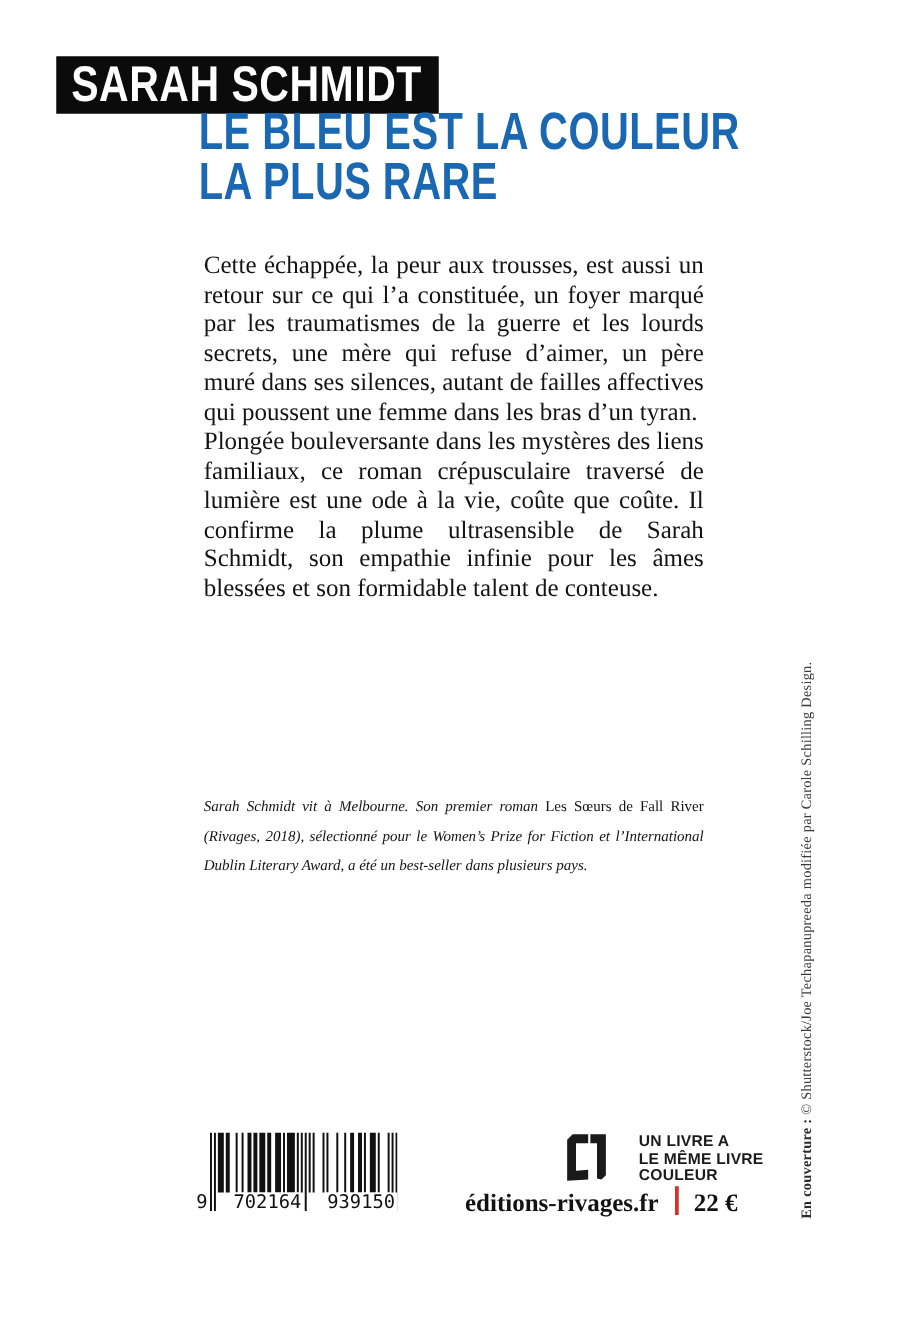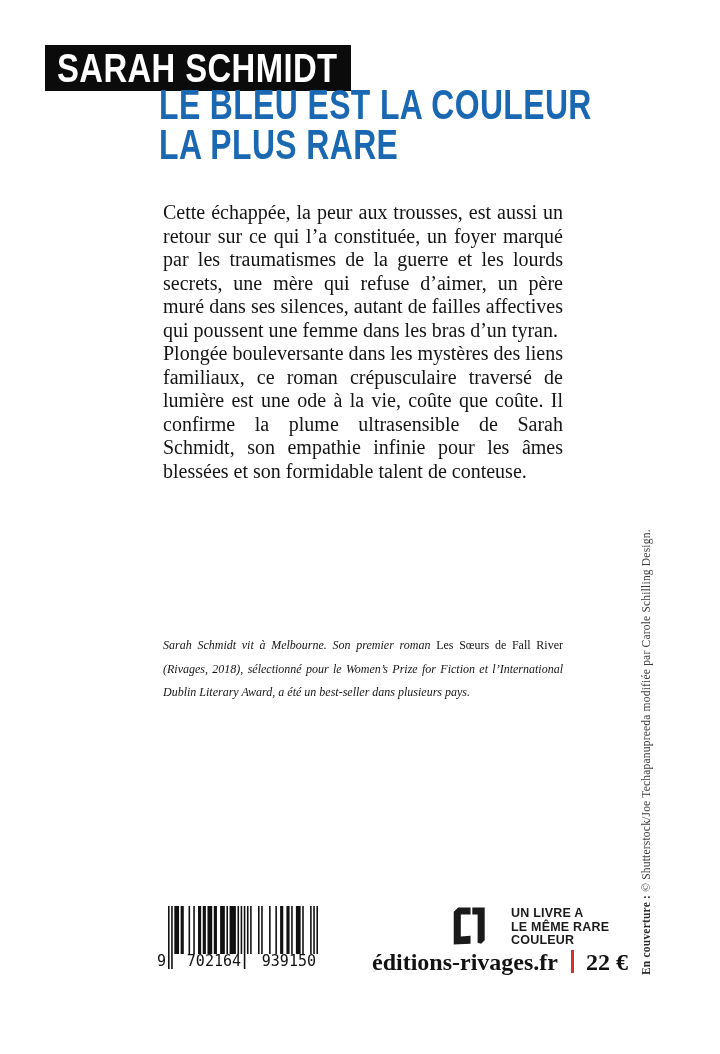--- a/index.html
+++ b/index.html
@@ -57,21 +57,21 @@
   .price-logo{position:absolute;left:444px;top:903px;display:flex;align-items:flex-start;gap:16px;}
   .logo-icon{flex:0 0 auto;}
   .logo-text{
     margin-left:5px;margin-top:4px;
     font-family:"Liberation Sans",sans-serif;font-weight:800;
     font-size:12.5px;line-height:13.5px;letter-spacing:0.2px;color:#1a1a1a;
   }
   
   .site-line{
     position:absolute;left:372px;top:949px;
-    font-size:24px;font-weight:bold;color:#121212;white-space:nowrap;
+    font-size:20px;font-weight:bold;color:#121212;white-space:nowrap;
   }
   .site-line .sep{
     display:inline-block;width:3px;height:23px;background:#d0342c;
     margin:0 12px 0 13px;vertical-align:-3px;
   }
 </style>
 </head>
 <body>
 
 <div class="page">
@@ -134,21 +134,21 @@
     </div>
   </div>
 
   <div class="price-logo">
     <svg class="logo-icon" width="46" height="46" viewBox="0 0 52 50">
       <path d="M11,9 L16,4 L30,4 L30,12 L19,12 L19,37 L30,36 L30,45 L11,46 Z" fill="#1a1a1a"></path>
       <path d="M32,4 L46,4 L46,41 L42,45 L38,44 L38,12 L32,12 Z" fill="#1a1a1a"></path>
     </svg>
     <div class="logo-text">
       <div>UN LIVRE A</div>
-      <div>LE MÊME RARE</div>
+      <div>LE MÊME LIVRE</div>
       <div>COULEUR</div>
     </div>
   </div>
 
   <div class="site-line">
     <span>éditions-rivages.fr</span><span class="sep"></span><span>22 €</span>
   </div>
 
 </div>
 

